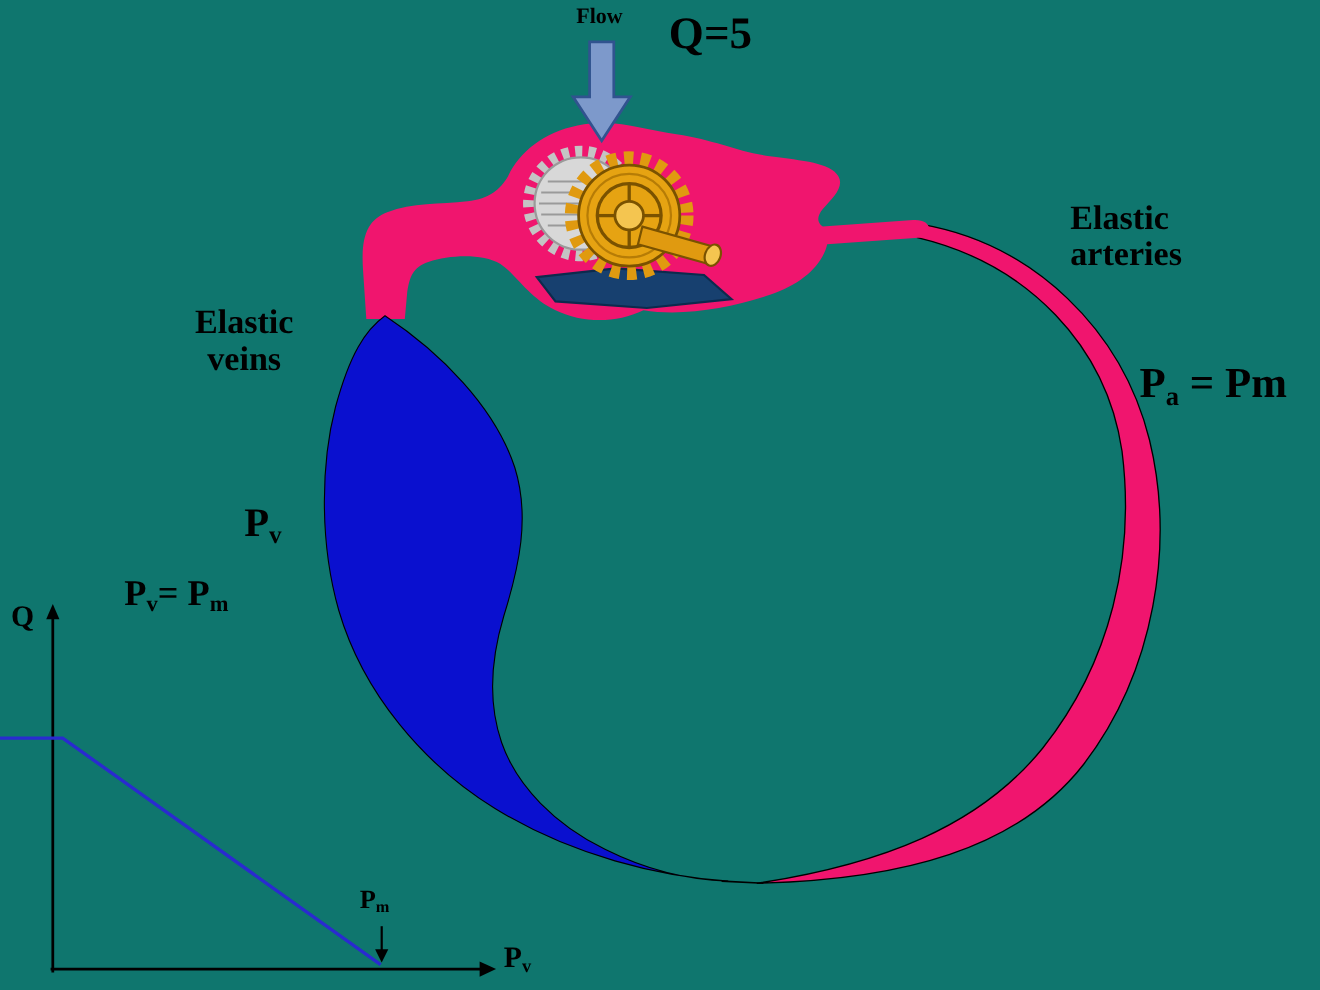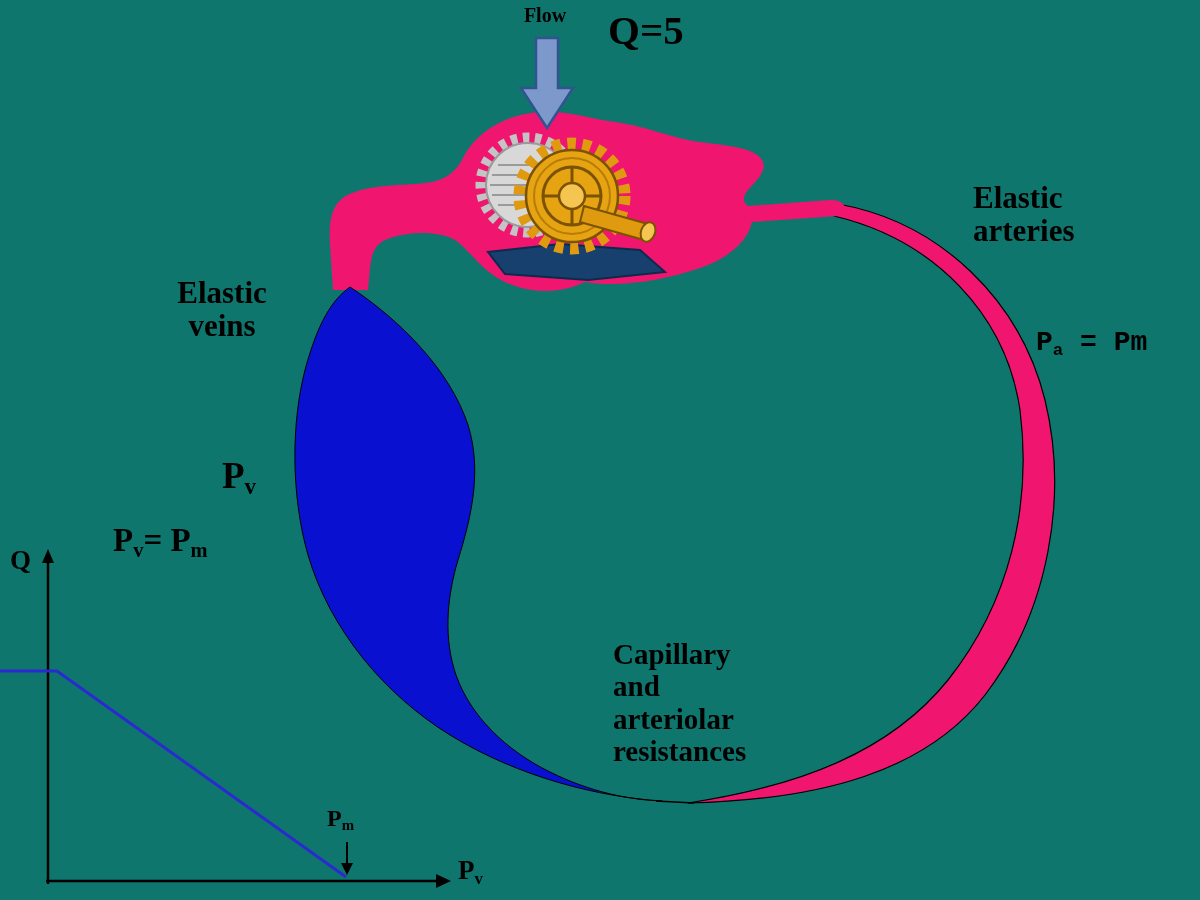--- a/index.html
+++ b/index.html
@@ -101,33 +101,29 @@
     </g>
   </svg>
 
   <div class="lbl center" style="left:503px;top:5px;width:84px;font-size:20px;">Flow</div>
 
   <div class="lbl" style="left:608px;top:8px;font-size:41px;">Q=5</div>
 
   <div class="lbl" style="left:973px;top:181px;font-size:31px;">Elastic
 arteries</div>
 
-  <div class="lbl" style="left:1036px;top:328px;font-size:28px;font-family:Liberation Mono, monospace;"><span>P</span><span class="sub">a</span><span> = Pm</span></div>
+  <div class="lbl" style="left:1036px;top:328px;font-size:39px;"><span>P</span><span class="sub">a</span><span> = Pm</span></div>
 
   <div class="lbl center" style="left:158px;top:276px;width:128px;font-size:31px;">Elastic
 veins</div>
 
   <div class="lbl" style="left:222px;top:456px;font-size:37px;"><span>P</span><span class="sub">v</span></div>
 
   <div class="lbl" style="left:113px;top:510px;font-size:33px;margin-top:13px;"><span>P</span><span class="sub">v</span><span>= P</span><span class="sub">m</span></div>
 
-  <div class="lbl" style="left:613px;top:638px;font-size:29px;line-height:1.12;">Capillary
-and
-arteriolar
-resistances</div>
 
   <div class="lbl" style="left:10px;top:546px;font-size:27px;">Q</div>
 
   <div class="lbl" style="left:327px;top:806px;font-size:24px;"><span>P</span><span class="sub">m</span></div>
 
   <div class="lbl" style="left:458px;top:856px;font-size:27px;"><span>P</span><span class="sub">v</span></div>
 
 </div>
 
 </body></html>

